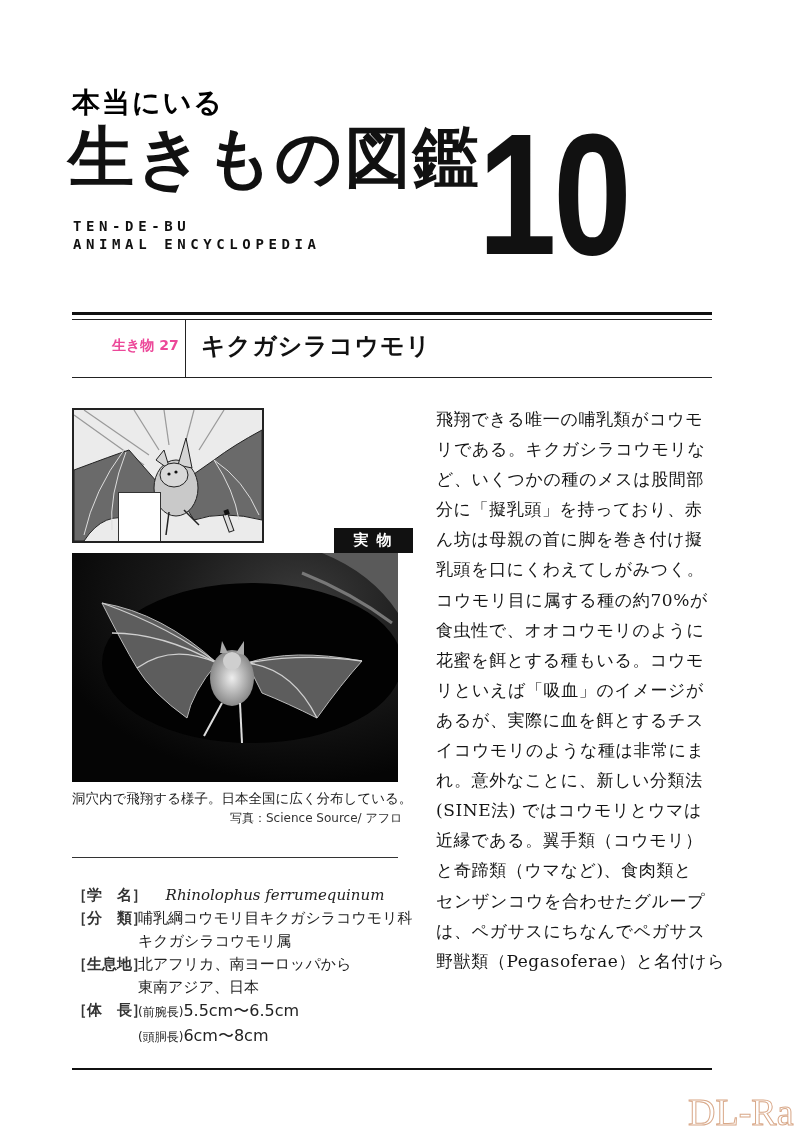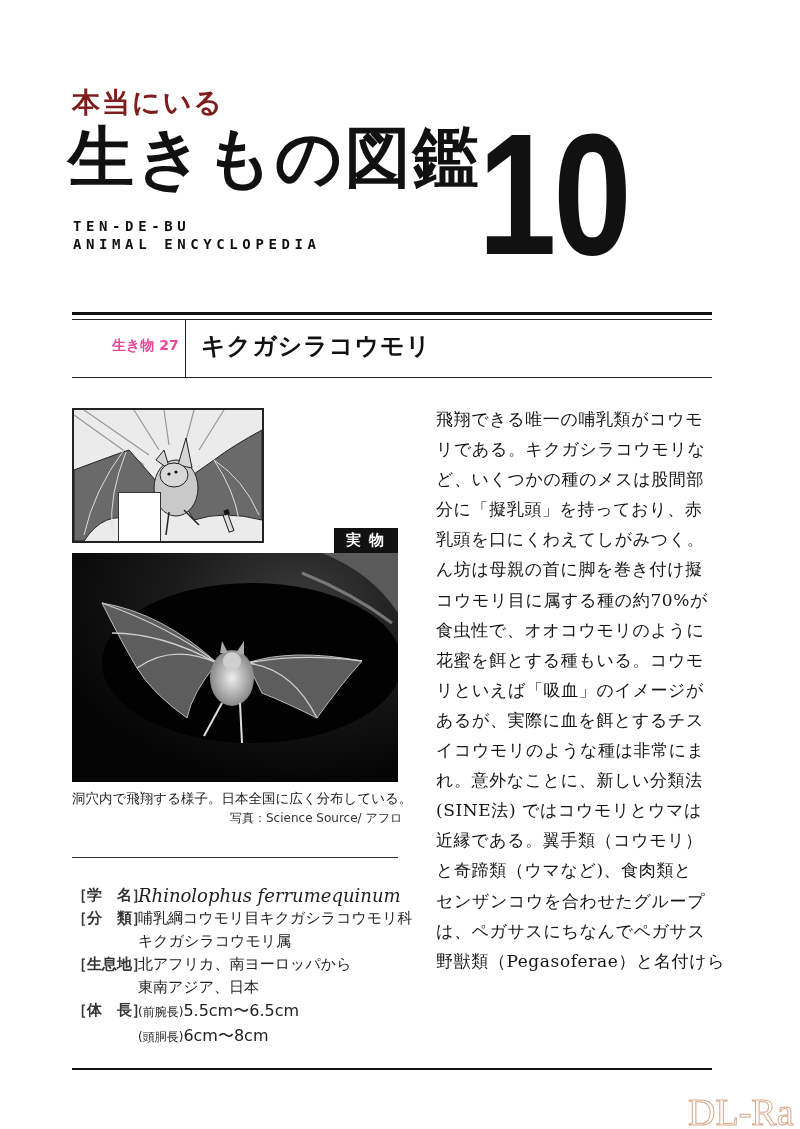--- a/index.html
+++ b/index.html
@@ -2,56 +2,56 @@
 <html><head>
 <meta charset="utf-8">
 <style>
   * { box-sizing: border-box; margin: 0; padding: 0; }
   html, body { width: 800px; height: 1129px; background: #ffffff; overflow: hidden; }
   body { position: relative; font-family: "DejaVu Sans", sans-serif; color: #111; }
 
   .abs { position: absolute; }
 
   
-  .hdr-sub { left: 72px; top: 84px; font-size: 28px; font-weight: bold; letter-spacing: 2px; color: #7f1d1d; }
+  .hdr-sub { left: 72px; top: 84px; font-size: 28px; font-weight: bold; letter-spacing: 2px; color: #000000; }
   .hdr-title { left: 68px; top: 124px; font-family: "DejaVu Serif", serif; font-size: 66px; font-weight: bold; letter-spacing: 2px; line-height: 1; color: #111; }
   .hdr-num { left: 478px; top: 108px; font-family: "Liberation Sans", sans-serif; font-size: 172px; font-weight: bold; line-height: 1; letter-spacing: -4px; color: #111; transform: scaleX(0.82); transform-origin: left top; }
   .hdr-en1, .hdr-en2 { left: 73px; font-family: "DejaVu Sans Mono", monospace; font-size: 14px; font-weight: bold; letter-spacing: 4.6px; color: #111; }
   .hdr-en1 { top: 218px; }
   .hdr-en2 { top: 236px; }
 
   
   .rule-thick { left: 72px; width: 640px; top: 312px; height: 3px; background: #111; }
   .rule-thin { left: 72px; width: 640px; top: 319px; height: 1px; background: #222; }
   .rule-bot { left: 72px; width: 640px; top: 377px; height: 1px; background: #222; }
   .vdiv { left: 185px; top: 320px; width: 1px; height: 57px; background: #222; }
   .sec-num { left: 84px; top: 337px; font-size: 14px; font-weight: bold; color: #ec4899; margin-left: 28px; }
   .sec-name { left: 201px; top: 330px; font-size: 24px; font-weight: bold; letter-spacing: 1px; color: #111; }
 
   
   .illus { left: 72px; top: 408px; width: 192px; height: 135px; border: 2px solid #222; overflow: hidden; background: #e8e8e8; }
   .illus svg { display: block; }
   .illus-white { position: absolute; left: 44px; top: 82px; width: 43px; height: 55px; background: #fff; border: 1px solid #333; }
 
   
-  .photo-label { left: 334px; top: 528px; width: 64px; height: 25px; background: #111; color: #fff; font-size: 15px; font-weight: bold; letter-spacing: 8px; text-align: center; line-height: 25px; padding-left: 6px; }
+  .photo-label { left: 334px; top: 528px; width: 79px; height: 25px; background: #111; color: #fff; font-size: 15px; font-weight: bold; letter-spacing: 8px; text-align: center; line-height: 25px; padding-left: 6px; }
   .photo { left: 72px; top: 553px; width: 326px; height: 229px; background: #0c0c0c; overflow: hidden; }
   .photo svg { display: block; }
 
   .caption { left: 72px; top: 790px; font-size: 13.5px; color: #222; white-space: nowrap; }
   .credit { left: 230px; top: 810px; font-size: 12px; color: #333; white-space: nowrap; }
   .rule-mid { left: 72px; width: 326px; top: 857px; height: 1px; background: #333; }
 
   
   .spec { left: 72px; top: 884px; width: 340px; }
   .spec-row { display: flex; font-size: 15px; line-height: 23px; color: #222; }
   .spec-label { width: 66px; flex-shrink: 0; font-weight: bold; color: #333; white-space: pre; }
   .spec-vals { flex: 1; }
   .spec-val { white-space: nowrap; }
-  .spec-val.italic { font-family: "DejaVu Serif", serif; font-style: italic; font-size: 18px; }
+  .spec-val.italic { font-family: "DejaVu Serif", serif; font-style: italic; font-size: 15px; text-align: center; }
   .spec-small { font-size: 12px; }
   .spec-big { font-size: 16px; }
 
   
   .body-text { left: 436px; top: 404px; width: 286px; font-family: "DejaVu Serif", serif; font-size: 17px; line-height: 30.1px; color: #151515; }
   .body-line { white-space: nowrap; letter-spacing: 0.6px; }
 
   .rule-foot { left: 72px; width: 640px; top: 1068px; height: 2px; background: #111; }
 
   .watermark { left: 688px; top: 1090px; font-family: "Liberation Serif", serif; font-size: 38px; color: transparent; -webkit-text-stroke: 1px #d9a98a; white-space: nowrap; }
@@ -176,22 +176,22 @@
       </div>
     </div>
   </div>
 </div>
 
 <div class="abs body-text">
   <div class="body-line">飛翔できる唯一の哺乳類がコウモ</div>
   <div class="body-line">リである。キクガシラコウモリな</div>
   <div class="body-line">ど、いくつかの種のメスは股間部</div>
   <div class="body-line">分に「擬乳頭」を持っており、赤</div>
+  <div class="body-line">ん坊は母親の首に脚を巻き付け擬</div>
   <div class="body-line">乳頭を口にくわえてしがみつく。</div>
-  <div class="body-line">ん坊は母親の首に脚を巻き付け擬</div>
   <div class="body-line">コウモリ目に属する種の約70%が</div>
   <div class="body-line">食虫性で、オオコウモリのように</div>
   <div class="body-line">花蜜を餌とする種もいる。コウモ</div>
   <div class="body-line">リといえば「吸血」のイメージが</div>
   <div class="body-line">あるが、実際に血を餌とするチス</div>
   <div class="body-line">イコウモリのような種は非常にま</div>
   <div class="body-line">れ。意外なことに、新しい分類法</div>
   <div class="body-line">(SINE法) ではコウモリとウマは</div>
   <div class="body-line">近縁である。翼手類（コウモリ）</div>
   <div class="body-line">と奇蹄類（ウマなど)、食肉類と</div>

